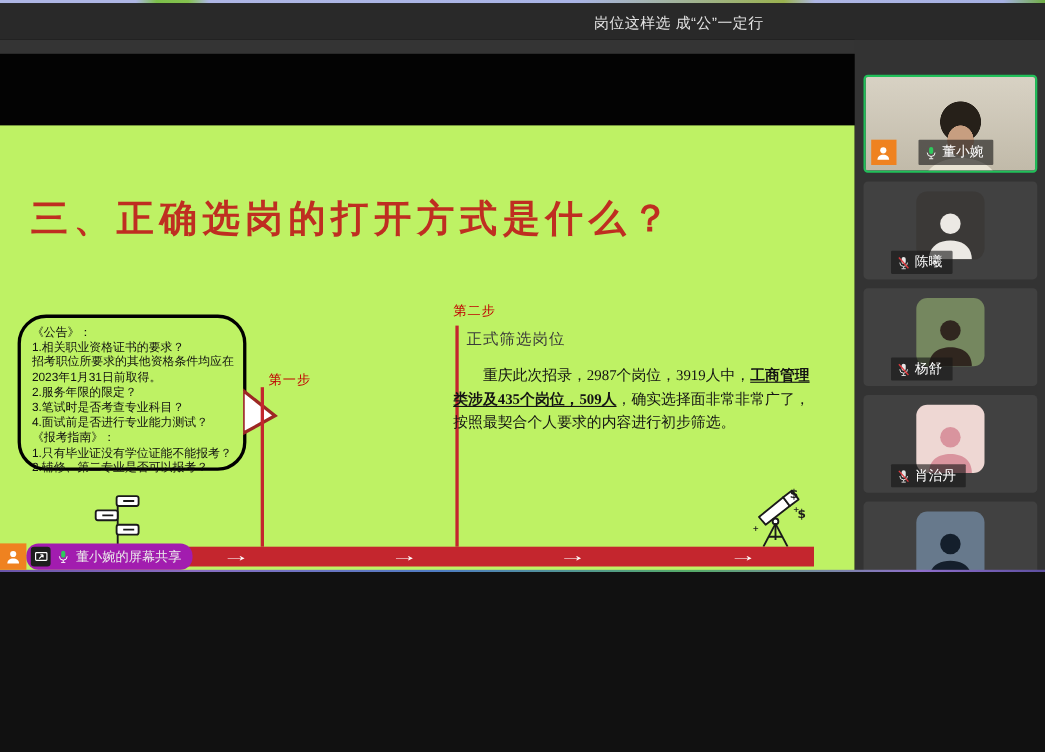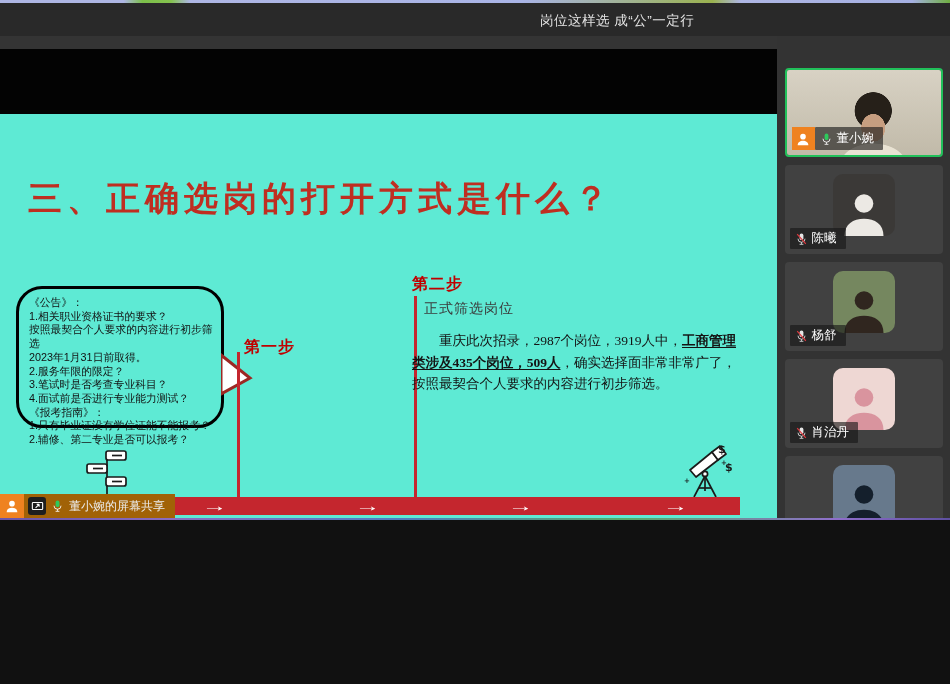--- a/index.html
+++ b/index.html
@@ -13,35 +13,35 @@
   .bottom-strip { position:absolute; bottom:0; left:0; width:100%; height:2px;
     background:linear-gradient(90deg,#6a55a8 0%,#8a6cc0 18%,#4e7cc2 42%,#55ab68 66%,#8f6ecb 88%,#5e50a0 100%); }
 
   
   .top-bar { position:absolute; top:3px; left:0; width:100%; height:33px; background:#292929; }
   .sub-bar { position:absolute; top:36px; left:0; width:100%; height:13px; background:#343434; }
   .top-title { position:absolute; left:540px; top:9px; font-size:13.5px; color:#e3e3e3; letter-spacing:0.5px; }
 
   
   .share-area { position:absolute; top:49px; left:0; width:777px; height:633px; background:#030303; }
-  .slide { position:absolute; top:65px; left:0; width:777px; height:465px; background:#5eead4; color:#222; }
+  .slide { position:absolute; top:65px; left:0; width:777px; height:465px; background:#bef264; color:#222; }
 
   .slide-title { position:absolute; left:28px; top:62px; font-size:34px; font-weight:bold;
     color:#bf2e21; letter-spacing:5px; white-space:nowrap; }
 
   .bubble { position:absolute; left:16px; top:172px; width:208px; height:142px;
     border:3px solid #000000; border-radius:26px; padding:7px 4px 0 10px;
     font-size:10.8px; line-height:13.7px; color:#111; }
   .bubble-tail { position:absolute; left:221px; top:238px; }
 
   .vline { position:absolute; width:3px; background:#c4262e; }
   .vline1 { left:237px; top:238px; height:145px; }
   .vline2 { left:414px; top:182px; height:201px; }
 
-  .step-label { position:absolute; font-size:16px; font-weight:bold; color:#c00000; letter-spacing:1px; }
+  .step-label { position:absolute; font-size:12px; font-weight:normal; color:#c00000; letter-spacing:1px; }
   .step1-label { left:244px; top:223px; }
   .step2-label { left:412px; top:160px; }
 
   .step1-text { position:absolute; left:253px; top:246px; font-size:14.5px; line-height:26px; color:#222; }
   .doclink { color:#2e74b5; text-decoration:underline; text-underline-offset:2px; cursor:pointer; }
 
   .step2-sub { position:absolute; left:424px; top:186px; font-size:14px; color:#3a3a3a; letter-spacing:1px; }
   .step2-para { position:absolute; left:412px; top:216px; width:324px;
     font-family:"Liberation Serif","DejaVu Serif",serif; font-size:13.5px; line-height:21.5px;
     color:#141414; text-align:justify; text-indent:2em; }
@@ -64,30 +64,30 @@
       radial-gradient(ellipse 20px 23px at 56% 68%, #c79e80 59%, rgba(0,0,0,0) 61%),
       radial-gradient(ellipse 31px 31px at 56% 48%, #262019 59%, rgba(0,0,0,0) 61%),
       radial-gradient(ellipse 55px 36px at 56% 112%, #e9e3d3 59%, rgba(0,0,0,0) 61%),
       linear-gradient(180deg,#d8d2c4,#c1baa9); }
   .avatar { position:absolute; left:50%; top:9px; transform:translateX(-50%);
     width:62px; height:62px; border-radius:10px; display:flex; align-items:flex-end; justify-content:center; overflow:hidden; }
   .avatar svg { width:52px; height:52px; }
 
   .name-tag { position:absolute; left:5px; bottom:5px; display:flex; align-items:stretch; max-width:148px; }
   .tag-body { display:flex; align-items:center; gap:4px; background:rgba(22,22,22,0.62);
-    padding:2px 9px 2px 5px; border-radius:1px; }
+    padding:2px 9px 2px 5px; border-radius:1px;margin-left:20px; }
   .pname { color:#fff; font-size:12.5px; white-space:nowrap; }
   .badge-presenter { width:23px; height:23px; background:#ef8220; display:flex; align-items:center; justify-content:center; flex:none; }
   .badge-presenter svg { width:16px; height:16px; }
   .mic { display:flex; align-items:center; }
 
   
   .share-banner { position:absolute; left:0; bottom:2px; height:24px; display:flex; align-items:stretch; z-index:5; }
   .banner-badge { width:24px; height:24px; }
-  .banner-body { display:flex; align-items:center; gap:5px; background:#a16207; padding:0 10px 0 4px; }
+  .banner-body { display:flex; align-items:center; gap:5px; background:#a21caf; padding:0 10px 0 4px;border-radius:11px; }
   .share-icon { width:18px; height:18px; background:#1e1e1e; border-radius:3px; display:flex; align-items:center; justify-content:center; }
   .banner-text { color:#ececec; font-size:12px; white-space:nowrap; }
 </style>
 </head>
 <body>
 
 <div id="app">
 
   <div class="top-strip"></div>
 
@@ -97,21 +97,21 @@
   <div class="sub-bar"></div>
 
   <div class="share-area">
     <div class="slide">
 
       <div class="slide-title">三、正确选岗的打开方式是什么？</div>
 
       <div class="bubble">
         <div>《公告》：</div>
         <div>1.相关职业资格证书的要求？</div>
-        <div>按照最契合个人要求的内容进行初步筛选</div>
+        <div>招考职位所要求的其他资格条件均应在</div>
         <div>2023年1月31日前取得。</div>
         <div>2.服务年限的限定？</div>
         <div>3.笔试时是否考查专业科目？</div>
         <div>4.面试前是否进行专业能力测试？</div>
         <div>《报考指南》：</div>
         <div>1.只有毕业证没有学位证能不能报考？</div>
         <div>2.辅修、第二专业是否可以报考？</div>
       </div>
       <svg class="bubble-tail" width="32" height="46">
         <polygon points="0,3 29,26 0,42" fill="#ffffff" stroke="#9c2824" stroke-width="3"></polygon>

